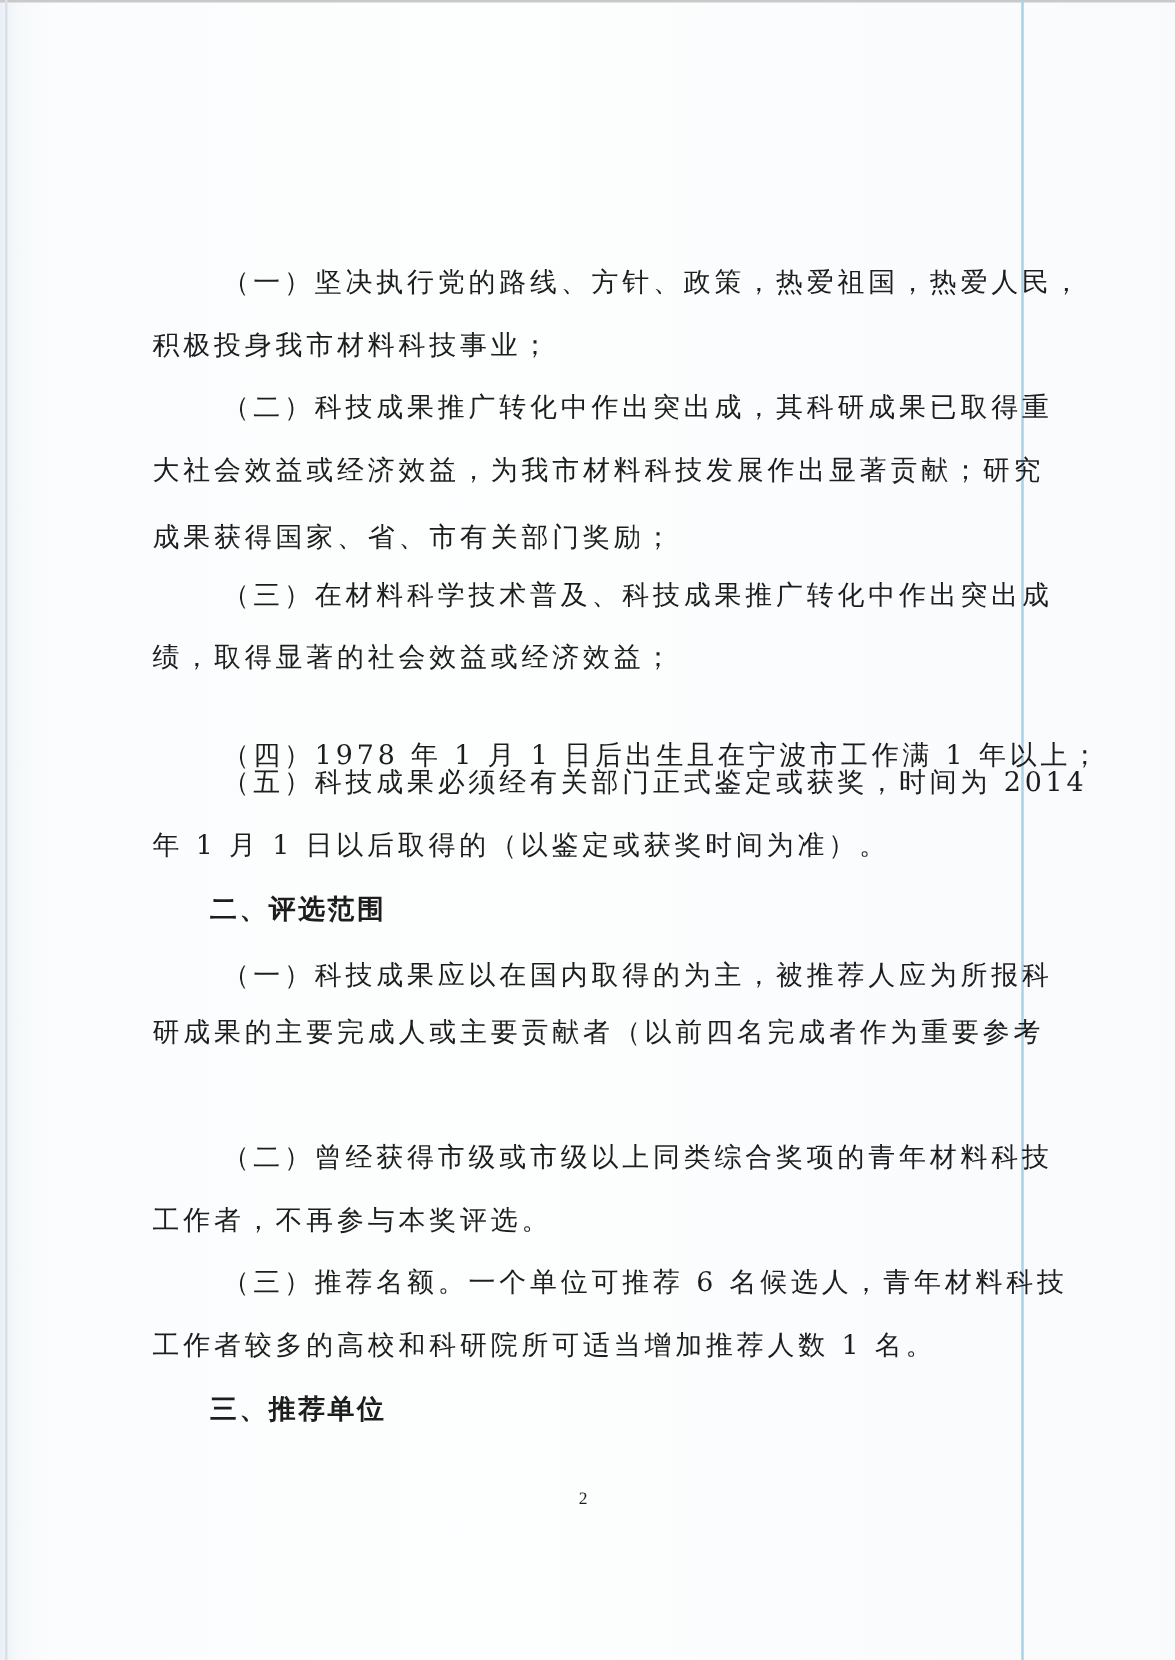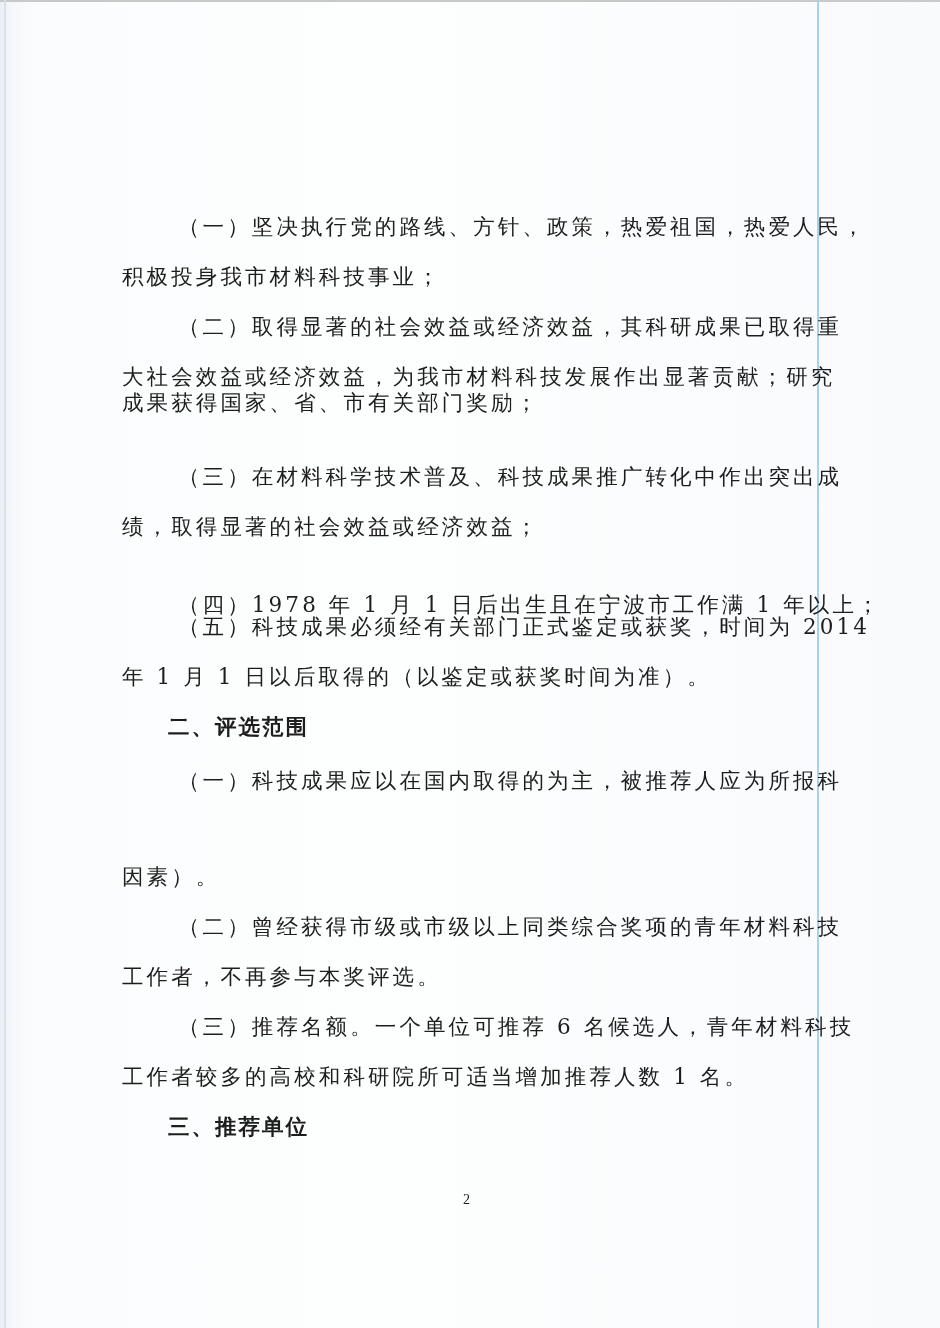--- a/index.html
+++ b/index.html
@@ -46,36 +46,36 @@
 <body>
 
 <div class="page">
   <div class="page-edge-top"></div>
   <div class="page-edge-left"></div>
   <div class="margin-rule"></div>
 
   <div class="line indent" style="top:212px">（一）坚决执行党的路线、方针、政策，热爱祖国，热爱人民，</div>
   <div class="line" style="top:262px">积极投身我市材料科技事业；</div>
 
-  <div class="line indent" style="top:312px">（二）取得显著的社会效益或经济效益，其科研成果已取得重</div>
+  <div class="line indent" style="top:312px">（二）科技成果推广转化中作出突出成，其科研成果已取得重</div>
   <div class="line" style="top:362px">大社会效益或经济效益，为我市材料科技发展作出显著贡献；研究</div>
-  <div class="line" style="top:388px">成果获得国家、省、市有关部门奖励；</div>
+  <div class="line" style="top:416px">成果获得国家、省、市有关部门奖励；</div>
 
   <div class="line indent" style="top:462px">（三）在材料科学技术普及、科技成果推广转化中作出突出成</div>
   <div class="line" style="top:512px">绩，取得显著的社会效益或经济效益；</div>
 
   <div class="line indent" style="top:590px">（四）1978 年 1 月 1 日后出生且在宁波市工作满 1 年以上；</div>
 
   <div class="line indent" style="top:612px">（五）科技成果必须经有关部门正式鉴定或获奖，时间为 2014</div>
   <div class="line" style="top:662px">年 1 月 1 日以后取得的（以鉴定或获奖时间为准）。</div>
 
   <div class="heading" style="top:712px">二、评选范围</div>
 
   <div class="line indent" style="top:766px">（一）科技成果应以在国内取得的为主，被推荐人应为所报科</div>
-  <div class="line" style="top:862px">因素）。</div>
+  <div class="line" style="top:812px">研成果的主要完成人或主要贡献者（以前四名完成者作为重要参考</div>
 
   <div class="line indent" style="top:912px">（二）曾经获得市级或市级以上同类综合奖项的青年材料科技</div>
   <div class="line" style="top:962px">工作者，不再参与本奖评选。</div>
 
   <div class="line indent" style="top:1012px">（三）推荐名额。一个单位可推荐 6 名候选人，青年材料科技</div>
   <div class="line" style="top:1062px">工作者较多的高校和科研院所可适当增加推荐人数 1 名。</div>
 
   <div class="heading" style="top:1112px">三、推荐单位</div>
 
   <div class="page-number">2</div>

